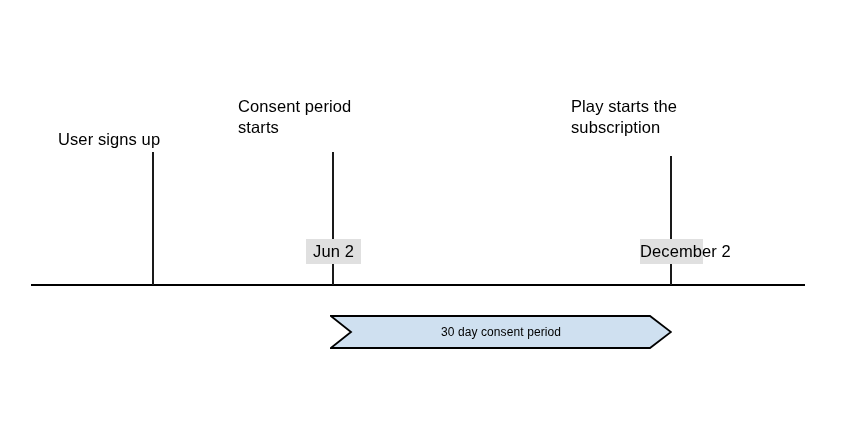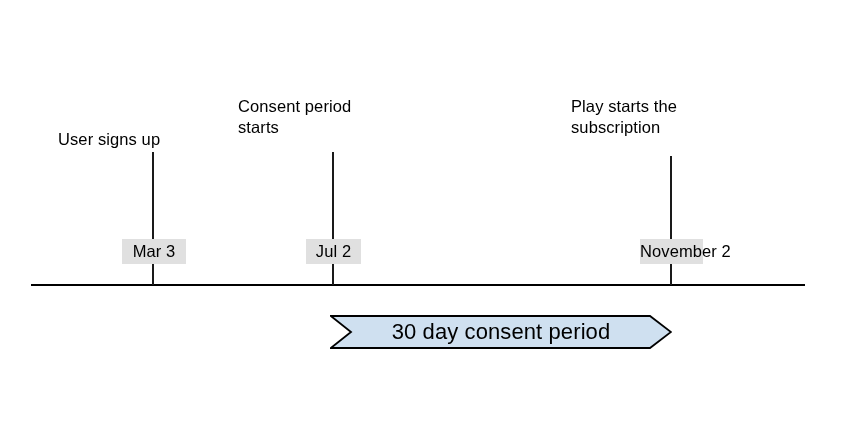--- a/index.html
+++ b/index.html
@@ -76,45 +76,44 @@
   }
   .period-banner-label {
     position: absolute;
     left: 0;
     top: 0;
     width: 342px;
     height: 34px;
     display: flex;
     align-items: center;
     justify-content: center;
-    font-size: 22px;
+    font-size: 12px;
     color: #000000;
     letter-spacing: 0.1px;
   }
 </style>
 </head>
 <body>
 
 <div id="canvas">
 
   <div class="axis-line"></div>
 
   <div class="event-caption" style="left:58px; top:117px; width:190px;margin-top:12px;">User signs up</div>
   <div class="tick" style="left:152px; top:152px; height:133px;"></div>
-  <div class="date-chip" style="left:122px; top:239px; width:64px;">Mar 3</div>
 
   <div class="event-caption" style="left:238px; top:96px; width:190px;">Consent period
 starts</div>
   <div class="tick" style="left:332px; top:152px; height:133px;"></div>
-  <div class="date-chip" style="left:306px; top:239px; width:55px;">Jul 2</div>
+  <div class="date-chip" style="left:306px; top:239px; width:55px;">Jun 2</div>
 
   <div class="event-caption" style="left:571px; top:96px; width:200px;">Play starts the
 subscription</div>
   <div class="tick" style="left:670px; top:156px; height:129px;"></div>
-  <div class="date-chip" style="left:640px; top:239px; width:63px;">November 2</div>
+  <div class="date-chip" style="left:640px; top:239px; width:63px;">December 2</div>
 
   <div class="period-banner">
     <svg width="342" height="34" viewBox="0 0 342 34">
       <polygon points="0.8,1 320,1 341,17 320,33 0.8,33 21,17" fill="#cfe0f0" stroke="#000000" stroke-width="1.8" stroke-linejoin="miter"></polygon>
     </svg>
     <div class="period-banner-label">30 day consent period</div>
   </div>
 
 </div>
 

